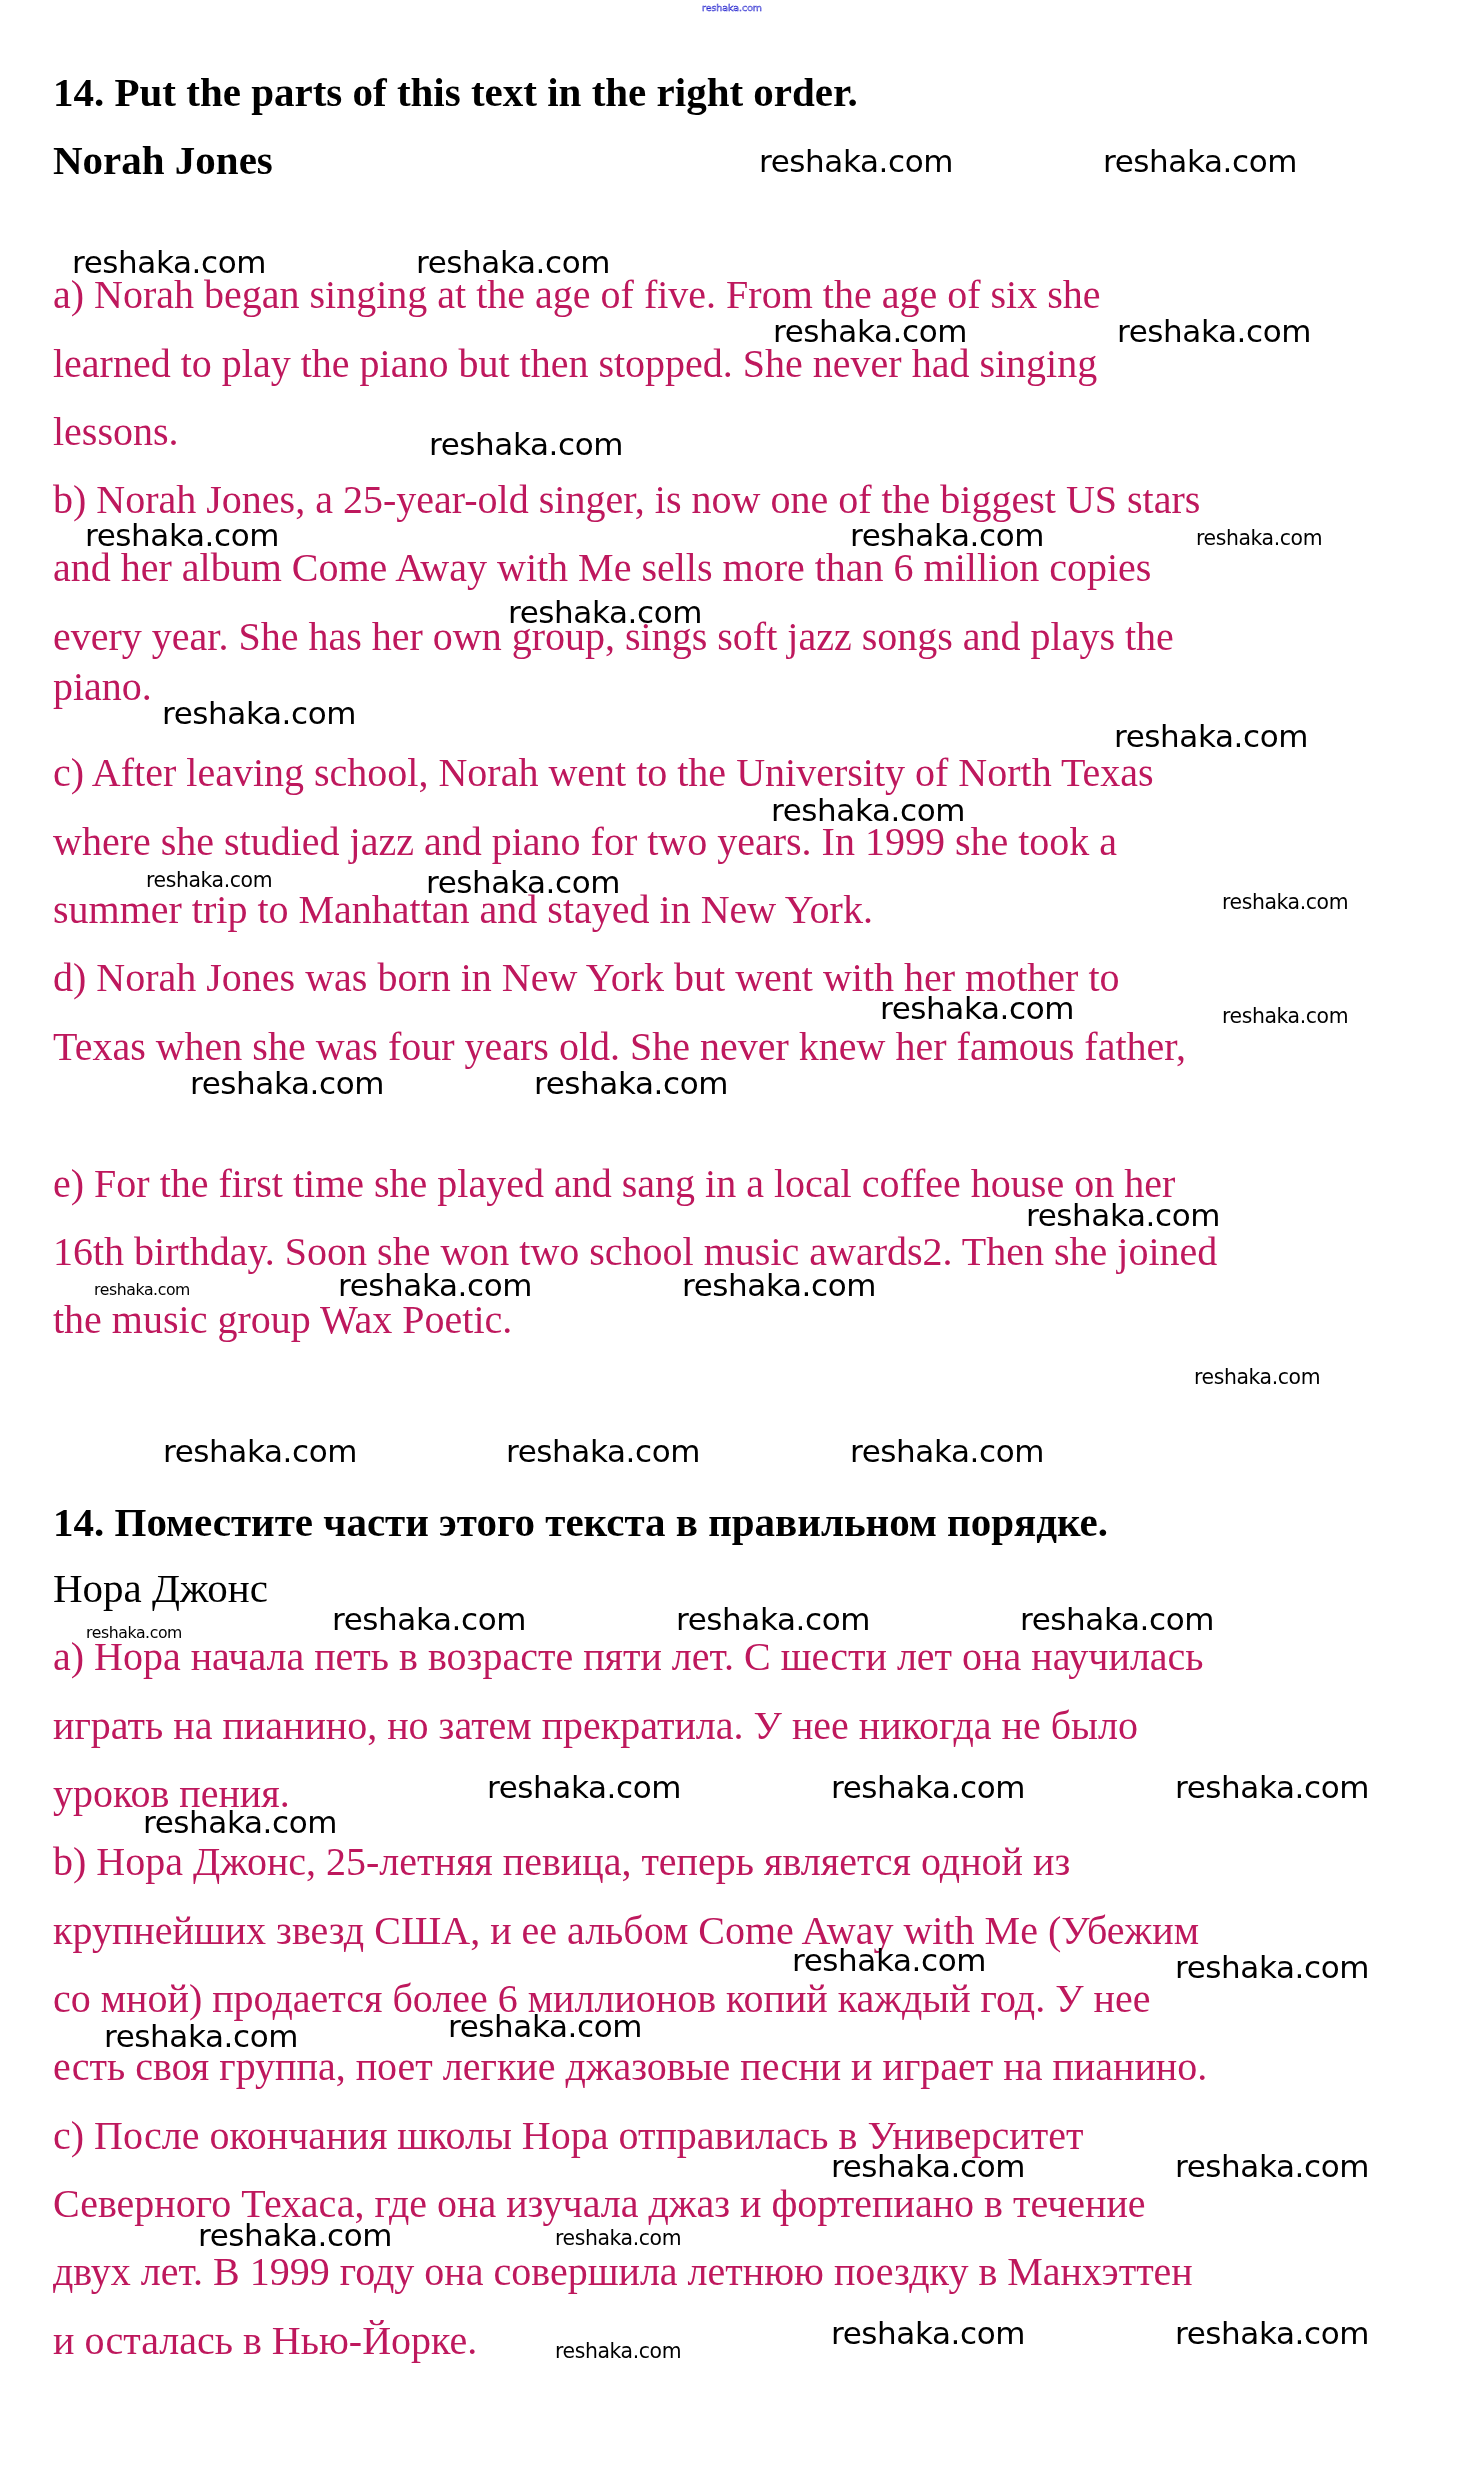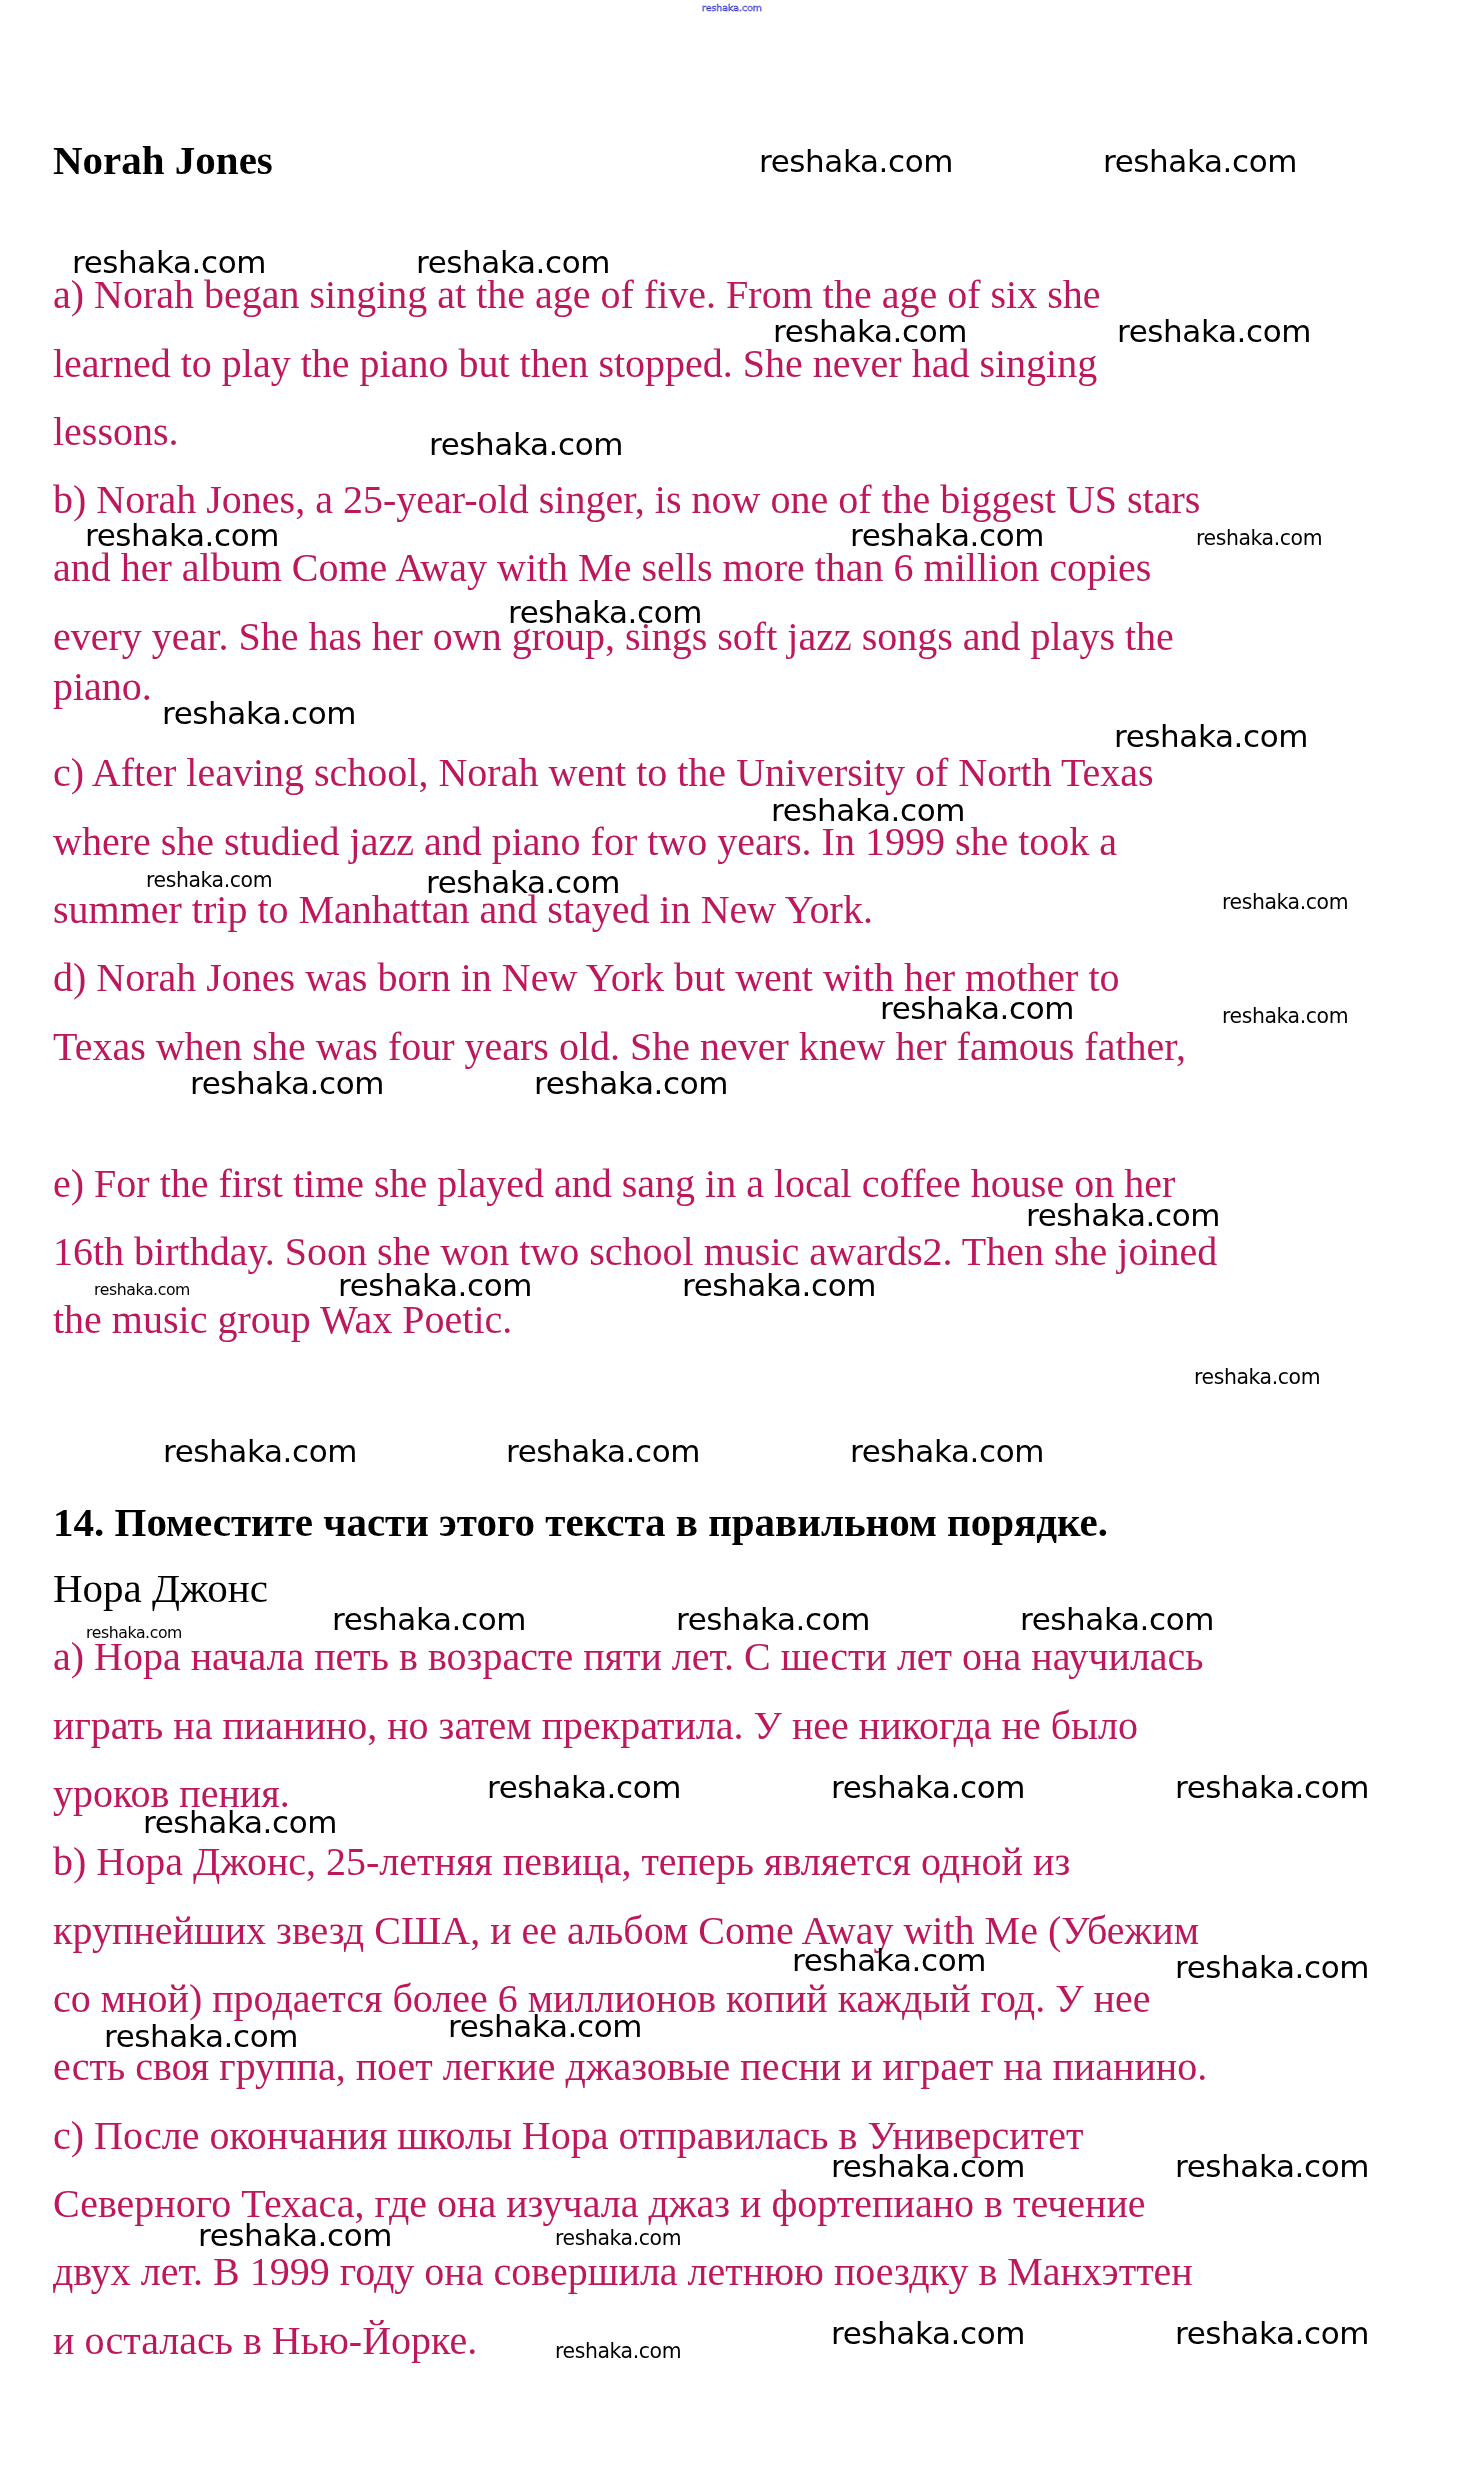--- a/index.html
+++ b/index.html
@@ -30,20 +30,21 @@
   .wm.small { font-size: 20.4px; }
   .wm.tiny { font-size: 15.7px; }
 </style>
 </head>
 <body>
 
 <div class="page">
 
   <div class="top-mark">reshaka.com</div>
 
+  <div class="heading" style="top:72px">14. Put the parts of this text in the right order.</div>
   <div class="subtitle bold" style="top:140px">Norah Jones</div>
 
   <div class="line" style="top:275px">a) Norah began singing at the age of five. From the age of six she</div>
   <div class="line" style="top:344px">learned to play the piano but then stopped. She never had singing</div>
   <div class="line" style="top:412px">lessons.</div>
   <div class="line" style="top:480px">b) Norah Jones, a 25-year-old singer, is now one of the biggest US stars</div>
   <div class="line" style="top:548px">and her album Come Away with Me sells more than 6 million copies</div>
   <div class="line" style="top:617px">every year. She has her own group, sings soft jazz songs and plays the</div>
   <div class="line" style="top:667px">piano.</div>
   <div class="line" style="top:753px">c) After leaving school, Norah went to the University of North Texas</div>

